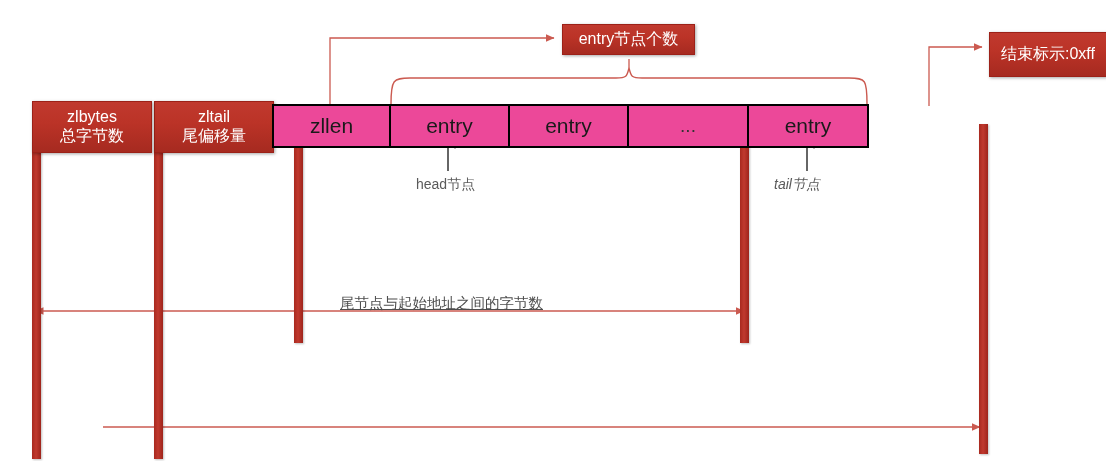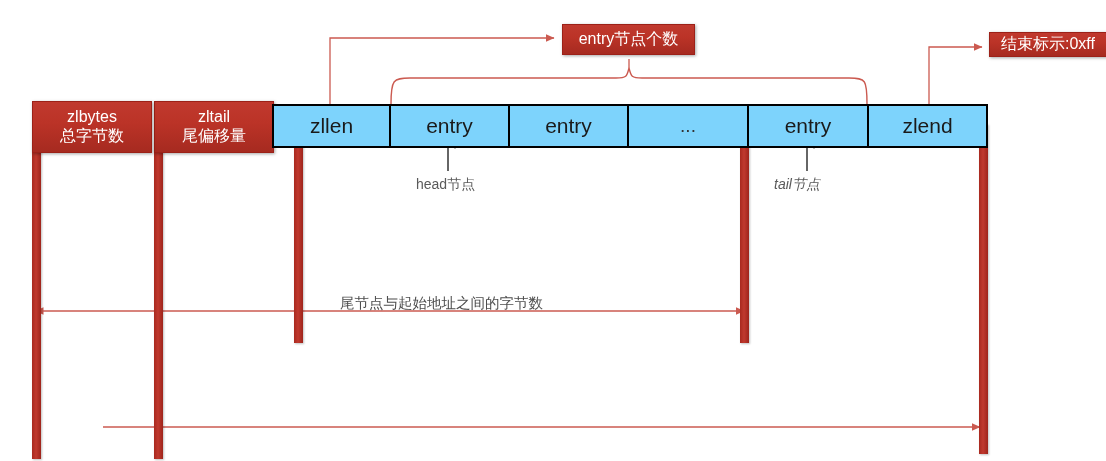--- a/index.html
+++ b/index.html
@@ -25,21 +25,21 @@
     text-align:center;
     box-shadow:1px 1px 3px rgba(0,0,0,.35);
     box-sizing:border-box;
     line-height:1.18;
   }
   .redbox .ln{display:block;white-space:nowrap;}
 
   
   .cell{
     position:absolute;
-    background:#7dd3fc;
+    background:#ec4899;
     border:2px solid #000000;
     box-sizing:border-box;
     display:flex;
     align-items:center;
     justify-content:center;
     color:#1a1a1a;
     font-size:21px;
     white-space:nowrap;
   }
   .cell.dots{font-size:19px;color:#333;}
@@ -124,21 +124,21 @@
   <div class="vbar" style="left:28px;  top:125px; height:318px;"></div>
   <div class="vbar" style="left:150px; top:125px; height:318px;"></div>
   <div class="vbar" style="left:290px; top:108px; height:219px;"></div>
   <div class="vbar" style="left:736px; top:108px; height:219px;"></div>
   <div class="vbar" style="left:975px; top:108px; height:330px;"></div>
 
   <div class="redbox" style="left:558px; top:8px; width:133px; height:31px; font-size:16px;">
     <span class="ln">entry节点个数</span>
   </div>
 
-  <div class="redbox" style="left:985px; top:16px; width:118px; height:25px; font-size:16px;">
+  <div class="redbox" style="left:985px; top:16px; width:118px; height:45px; font-size:16px;">
     <span class="ln">结束标示:0xff</span>
   </div>
 
   <div class="redbox" style="left:150px; top:85px; width:120px; height:52px; font-size:16px;">
     <span class="ln">zltail</span>
     <span class="ln">尾偏移量</span>
   </div>
 
   <div class="redbox" style="left:28px; top:85px; width:120px; height:52px; font-size:16px;">
     <span class="ln">zlbytes</span>
@@ -158,29 +158,26 @@
   </div>
 
   <div class="cell dots" style="left:623px; top:88px; width:122px; height:44px;">
     <span>...</span>
   </div>
 
   <div class="cell" style="left:743px; top:88px; width:122px; height:44px;">
     <span>entry</span>
   </div>
 
-  <div class="cell" style="left:863px; top:88px; width:121px; height:44px;">
-    <span>zlend</span>
-  </div>
 
   <div class="anno" style="left:412px; top:160px;">
     <span>head节点</span>
   </div>
 
   <div class="anno" style="left:770px; top:160px;font-style:italic;">
     <span>tail节点</span>
   </div>
 
-  <div class="anno mid" style="left:336px; top:278px;">
+  <div class="anno mid" style="left:336px; top:278px;text-decoration:underline;">
     <span>尾节点与起始地址之间的字节数</span>
   </div>
 
 </div>
 
 </body></html>

